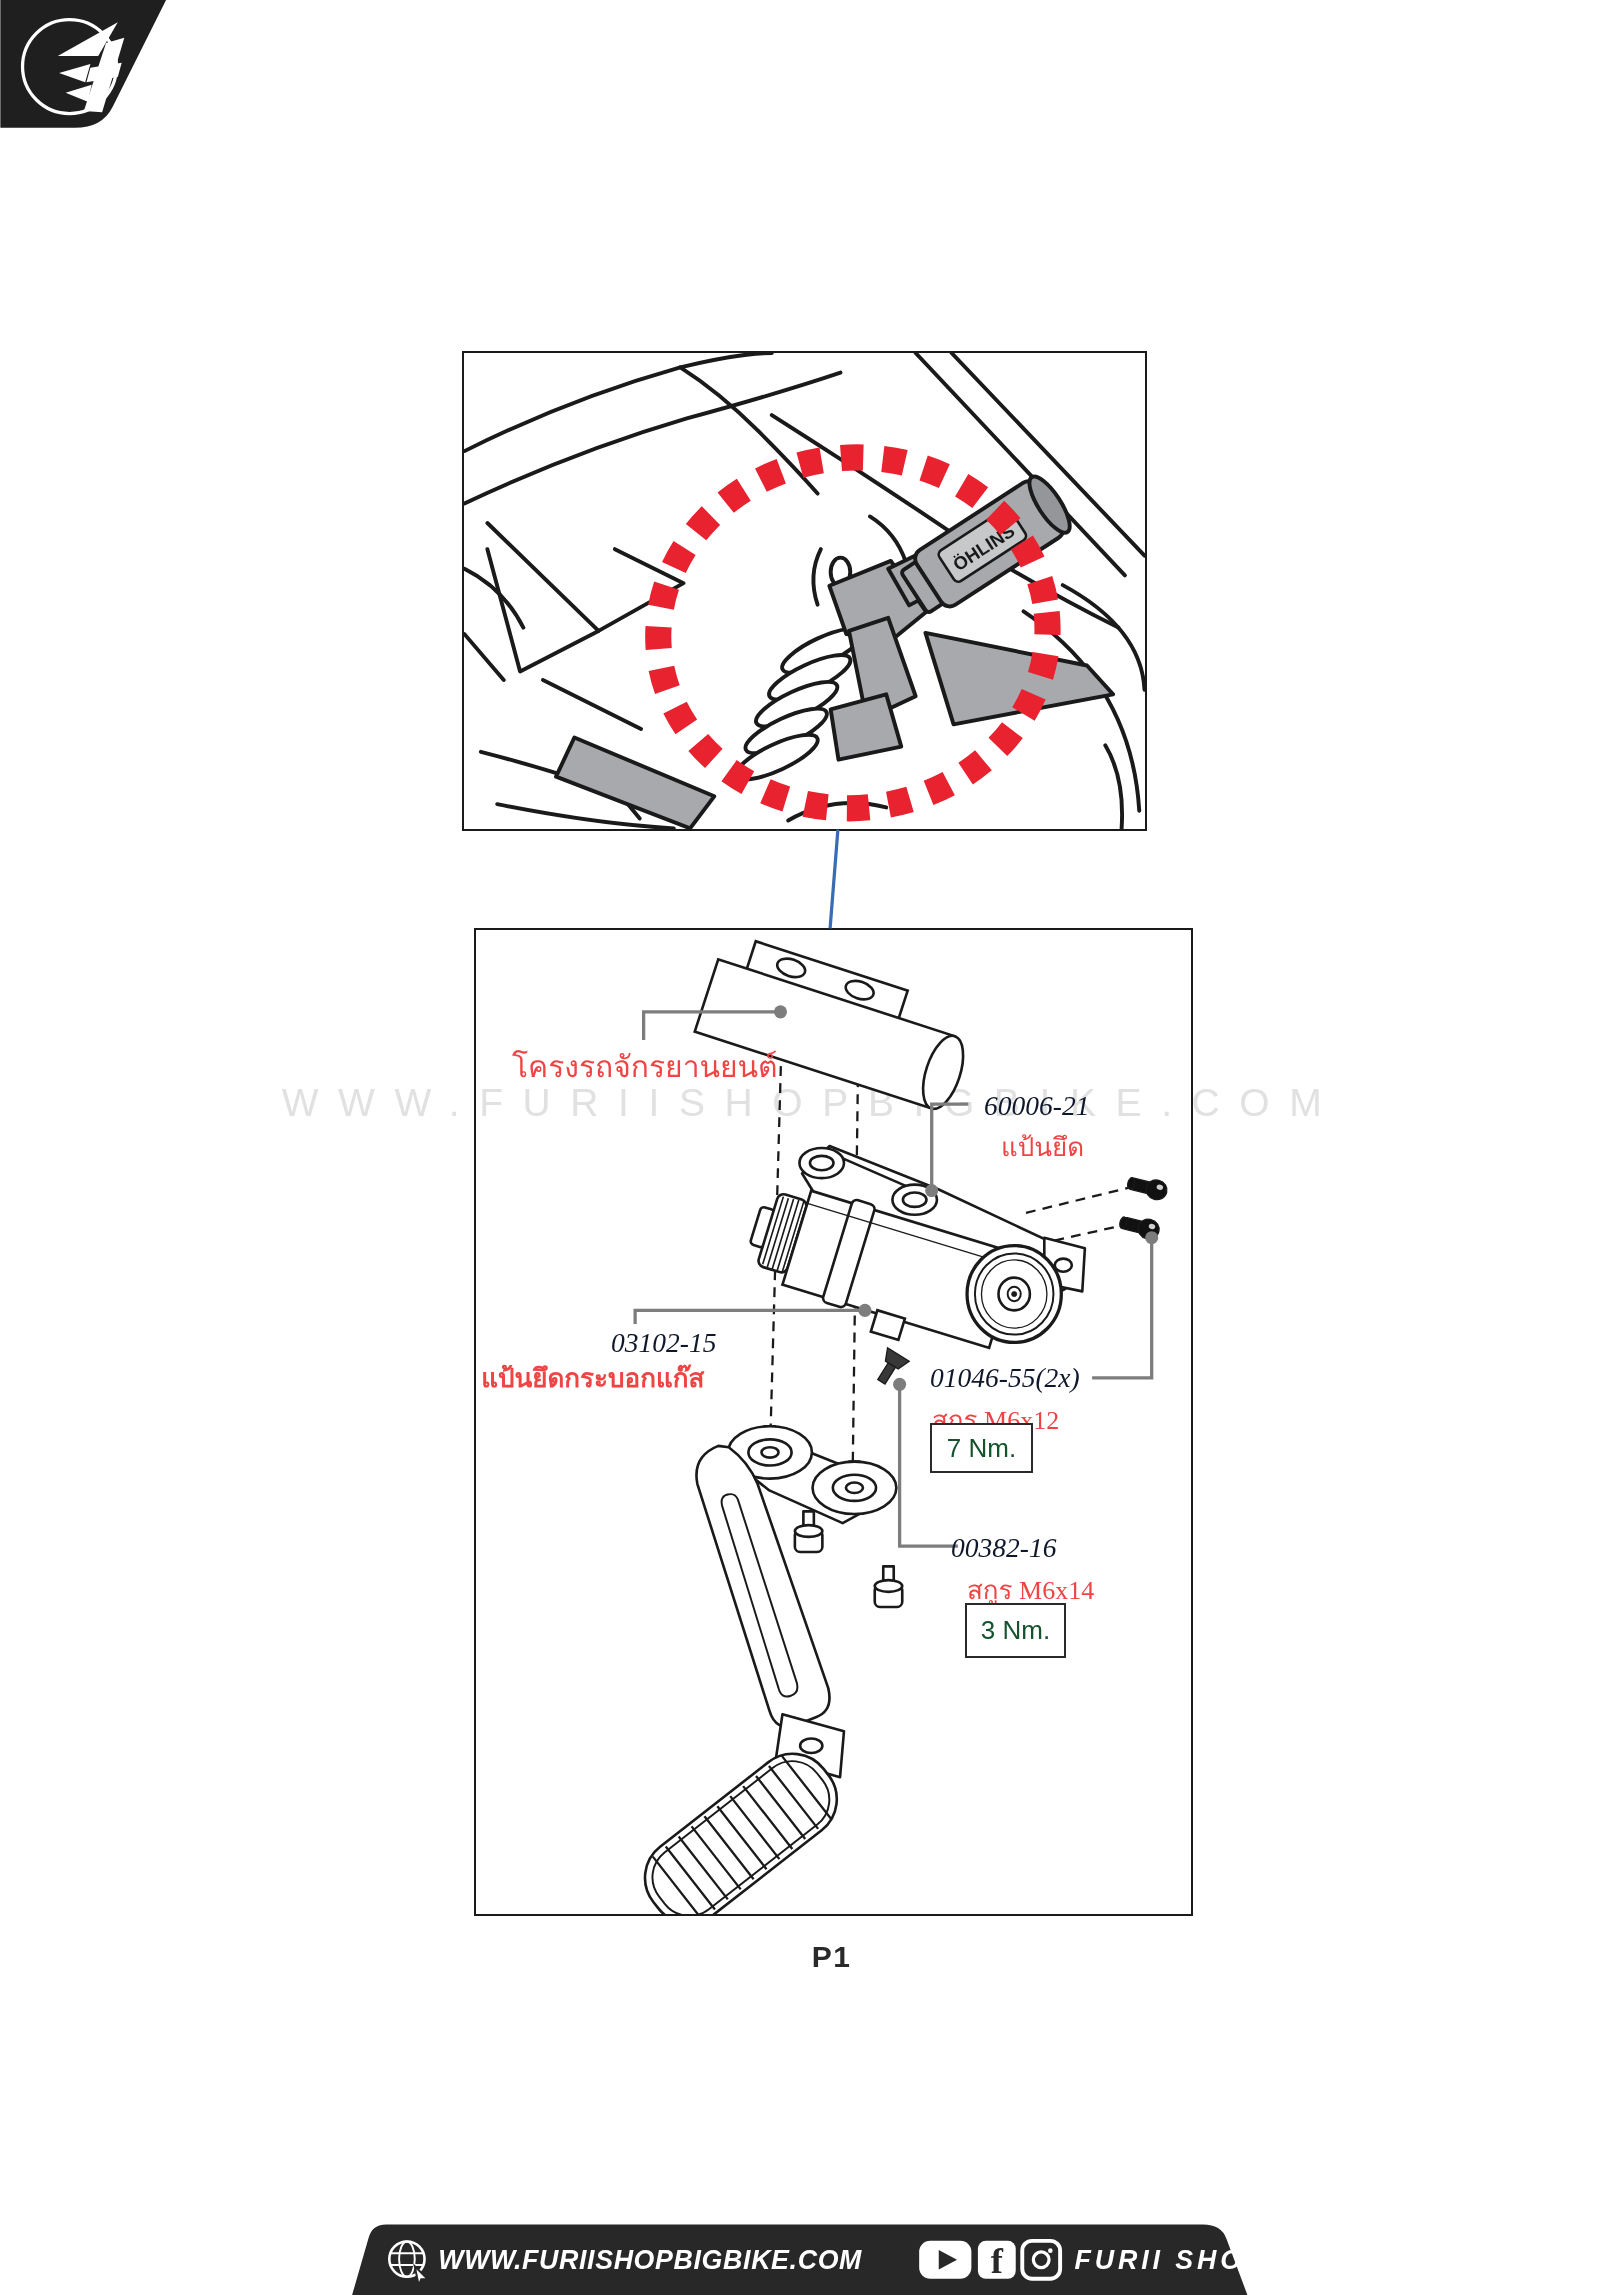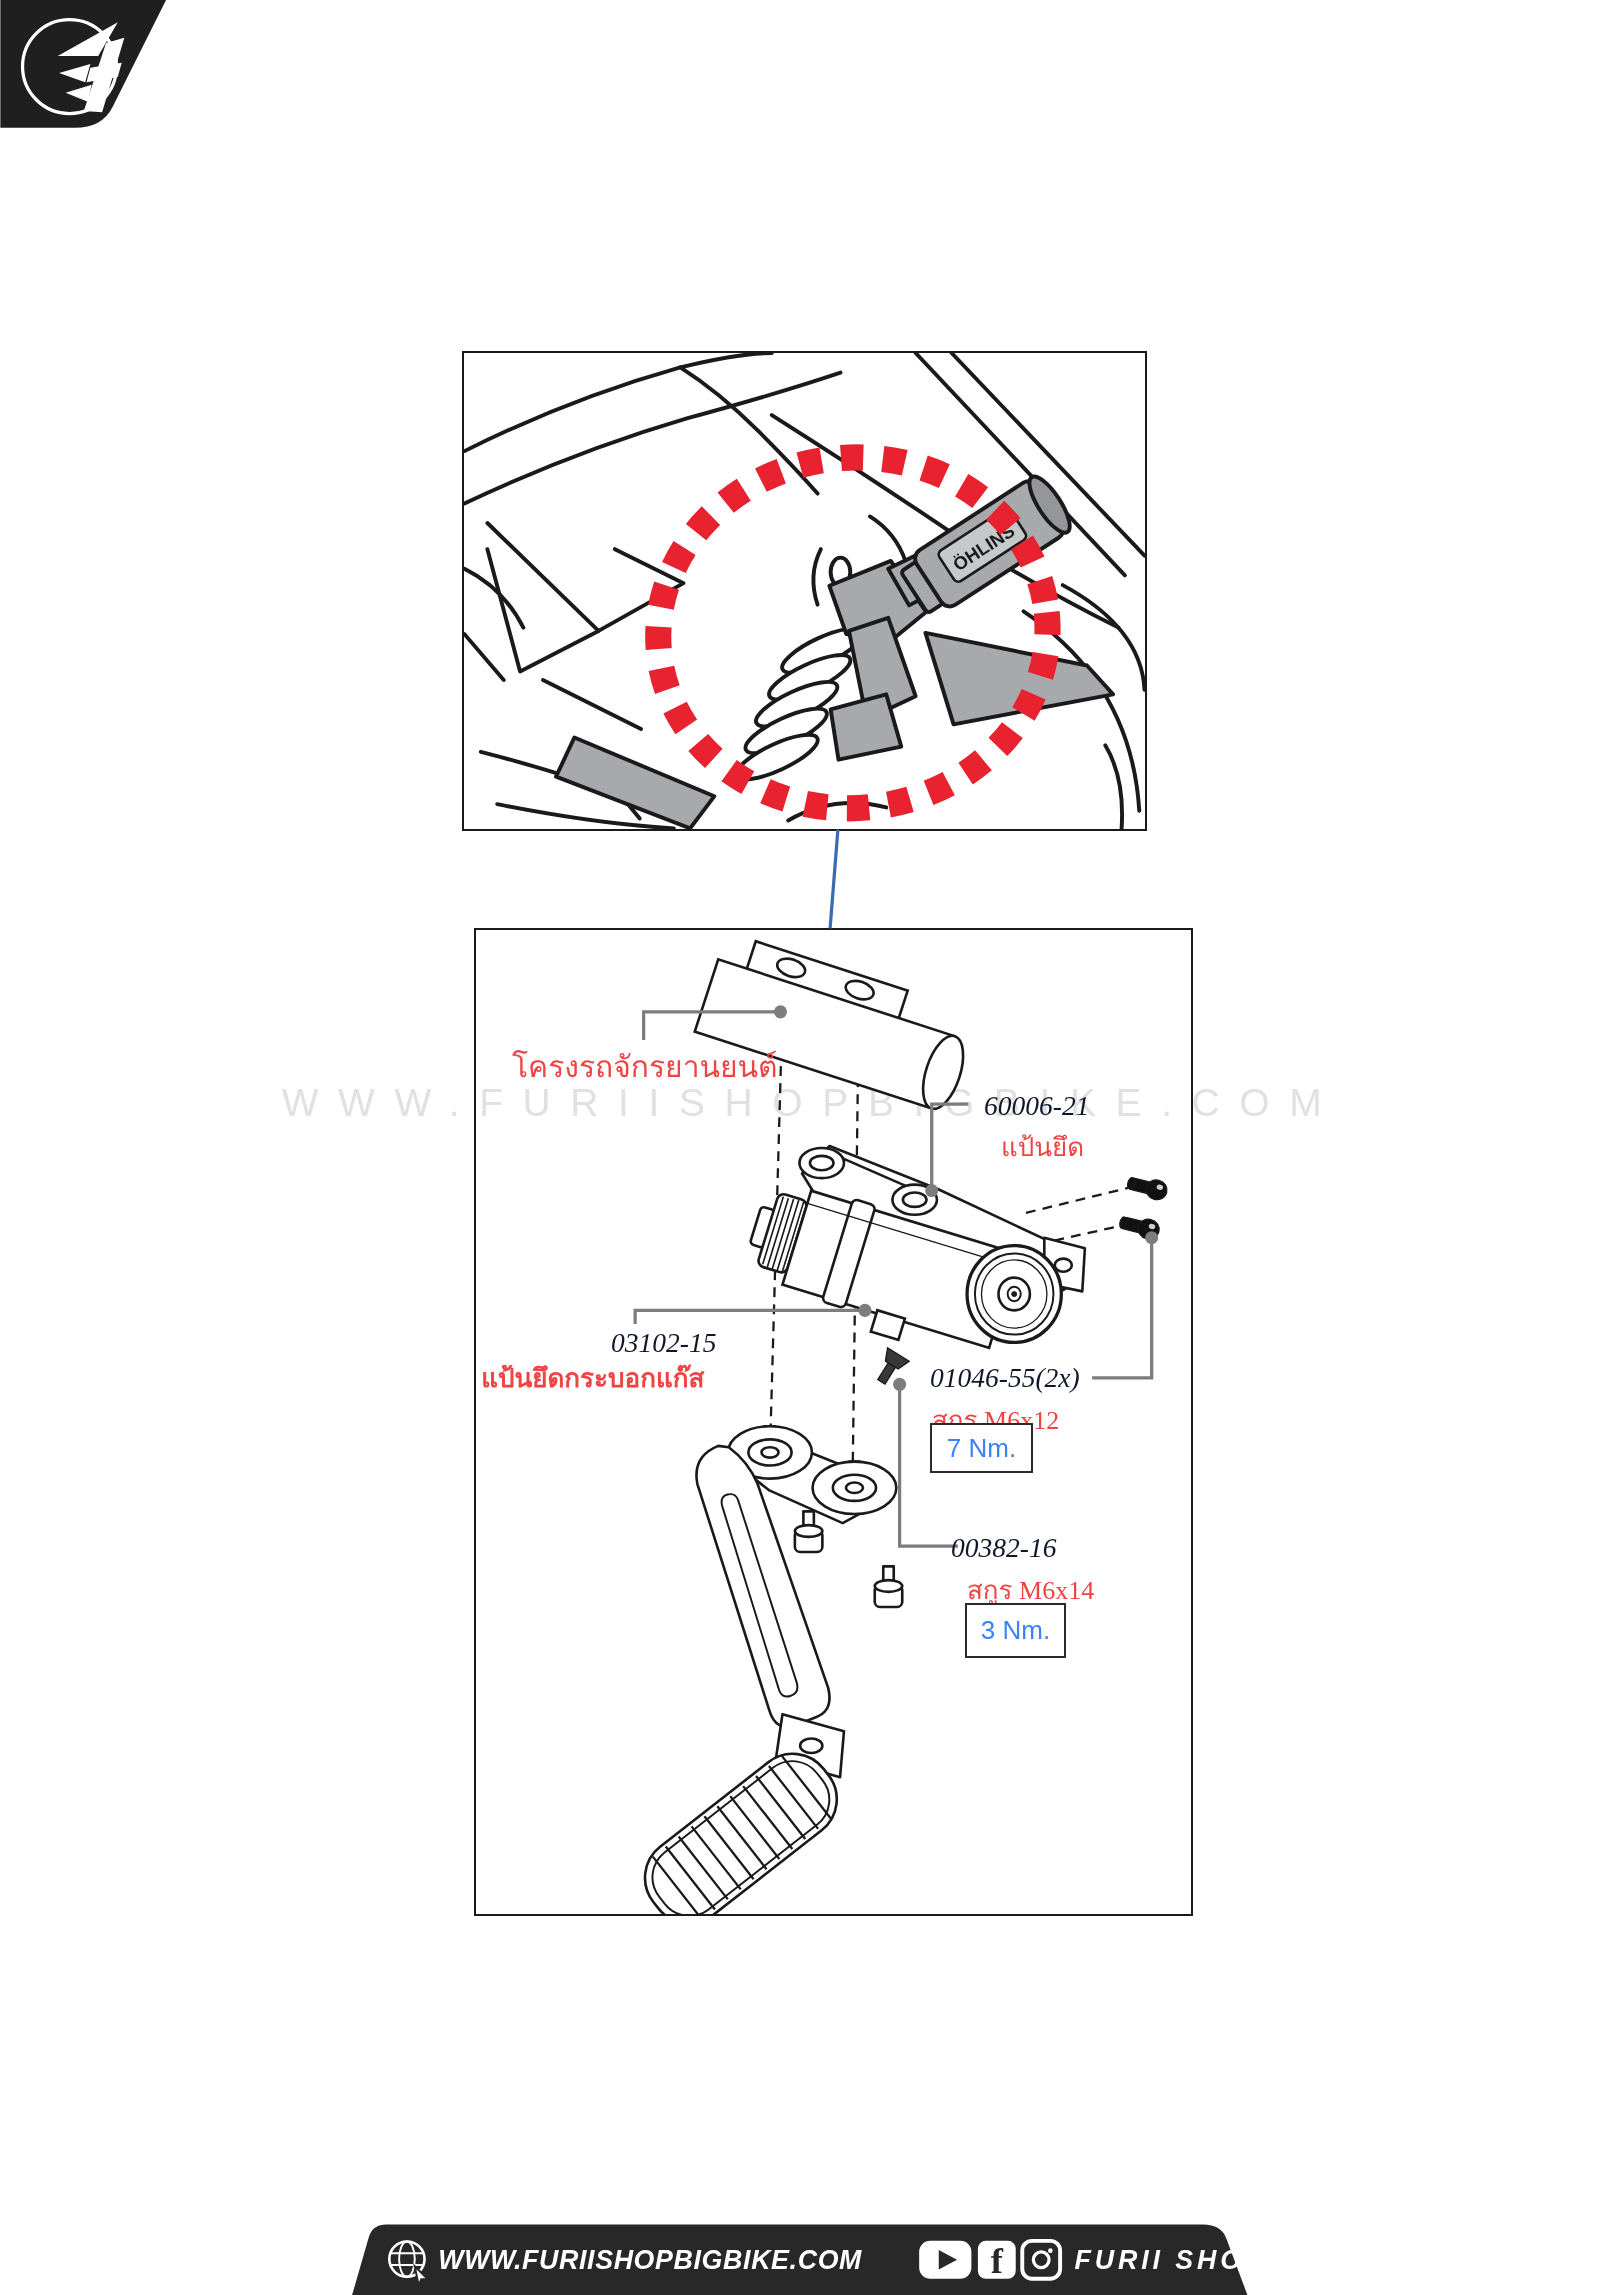--- a/index.html
+++ b/index.html
@@ -12,21 +12,21 @@
      font-family:"Liberation Sans","DejaVu Sans",sans-serif;font-size:39px;font-weight:400;
      letter-spacing:19.6px;color:#e1e1e1;z-index:1;}
   
   .fig-box{position:absolute;border:2px solid #1a1a1a;background:transparent;z-index:2;}
   .upper-box{left:462px;top:351px;width:681px;height:476px;}
   .lower-box{left:474px;top:928px;width:715px;height:984px;}
   
   .lbl-num{position:absolute;font-size:27.5px;color:#0f172a;white-space:nowrap;z-index:4;font-style:italic;}
   .lbl-th{position:absolute;font-size:26px;color:#ef4444;white-space:nowrap;z-index:4;}
   .nm-box{position:absolute;border:2px solid #2a2a2a;background:#fff;display:flex;align-items:center;justify-content:center;
-     font-family:"Liberation Sans","DejaVu Sans",sans-serif;font-size:26px;color:#3b82f6;z-index:4;}
+     font-family:"Liberation Sans","DejaVu Sans",sans-serif;font-size:26px;color:#14532d;z-index:4;}
   .fig-label{position:absolute;left:474px;top:1940px;width:715px;text-align:center;
      font-family:"Liberation Sans","DejaVu Sans",sans-serif;font-weight:bold;font-size:30px;
      letter-spacing:1.3px;color:#2a2a2a;z-index:3;}
   .frame-lbl{font-size:30px;}
 </style>
 </head>
 <body>
 
 <div class="page">
 
@@ -223,20 +223,21 @@
 
     <div class="lbl-num" style="left:454px;top:432px;">01046-55(2x)</div>
     <div class="lbl-th" style="left:456px;top:469px;">สกูร M6x12</div>
     <div class="nm-box" style="left:454px;top:493px;width:99px;height:46px;">7 Nm.</div>
 
     <div class="lbl-num" style="left:475px;top:602px;">00382-16</div>
     <div class="lbl-th" style="left:491px;top:639px;">สกูร M6x14</div>
     <div class="nm-box" style="left:489px;top:673px;width:97px;height:51px;text-align:center;">3 Nm.</div>
   </div>
 
+  <div class="fig-label">P1</div>
 
   <svg class="abs" style="left:334px;top:2218px;z-index:5" width="955" height="77" viewBox="0 0 1460 118">
     <path d="M78,10 L1330,10 Q1358,10 1366,32 L1398,118 L26,118 L52,28 Q58,10 78,10 Z" fill="#282828"></path>
 
     <g stroke="#fff" stroke-width="4" fill="none">
       <circle cx="110" cy="63" r="27"></circle>
       <ellipse cx="110" cy="63" rx="12" ry="27" stroke-width="3"></ellipse>
       <line x1="84" y1="54" x2="136" y2="54" stroke-width="3"></line>
       <line x1="84" y1="72" x2="136" y2="72" stroke-width="3"></line>
       <polygon points="122,74 142,94 132,94 128,103" fill="#fff" stroke="#282828" stroke-width="3"></polygon>

